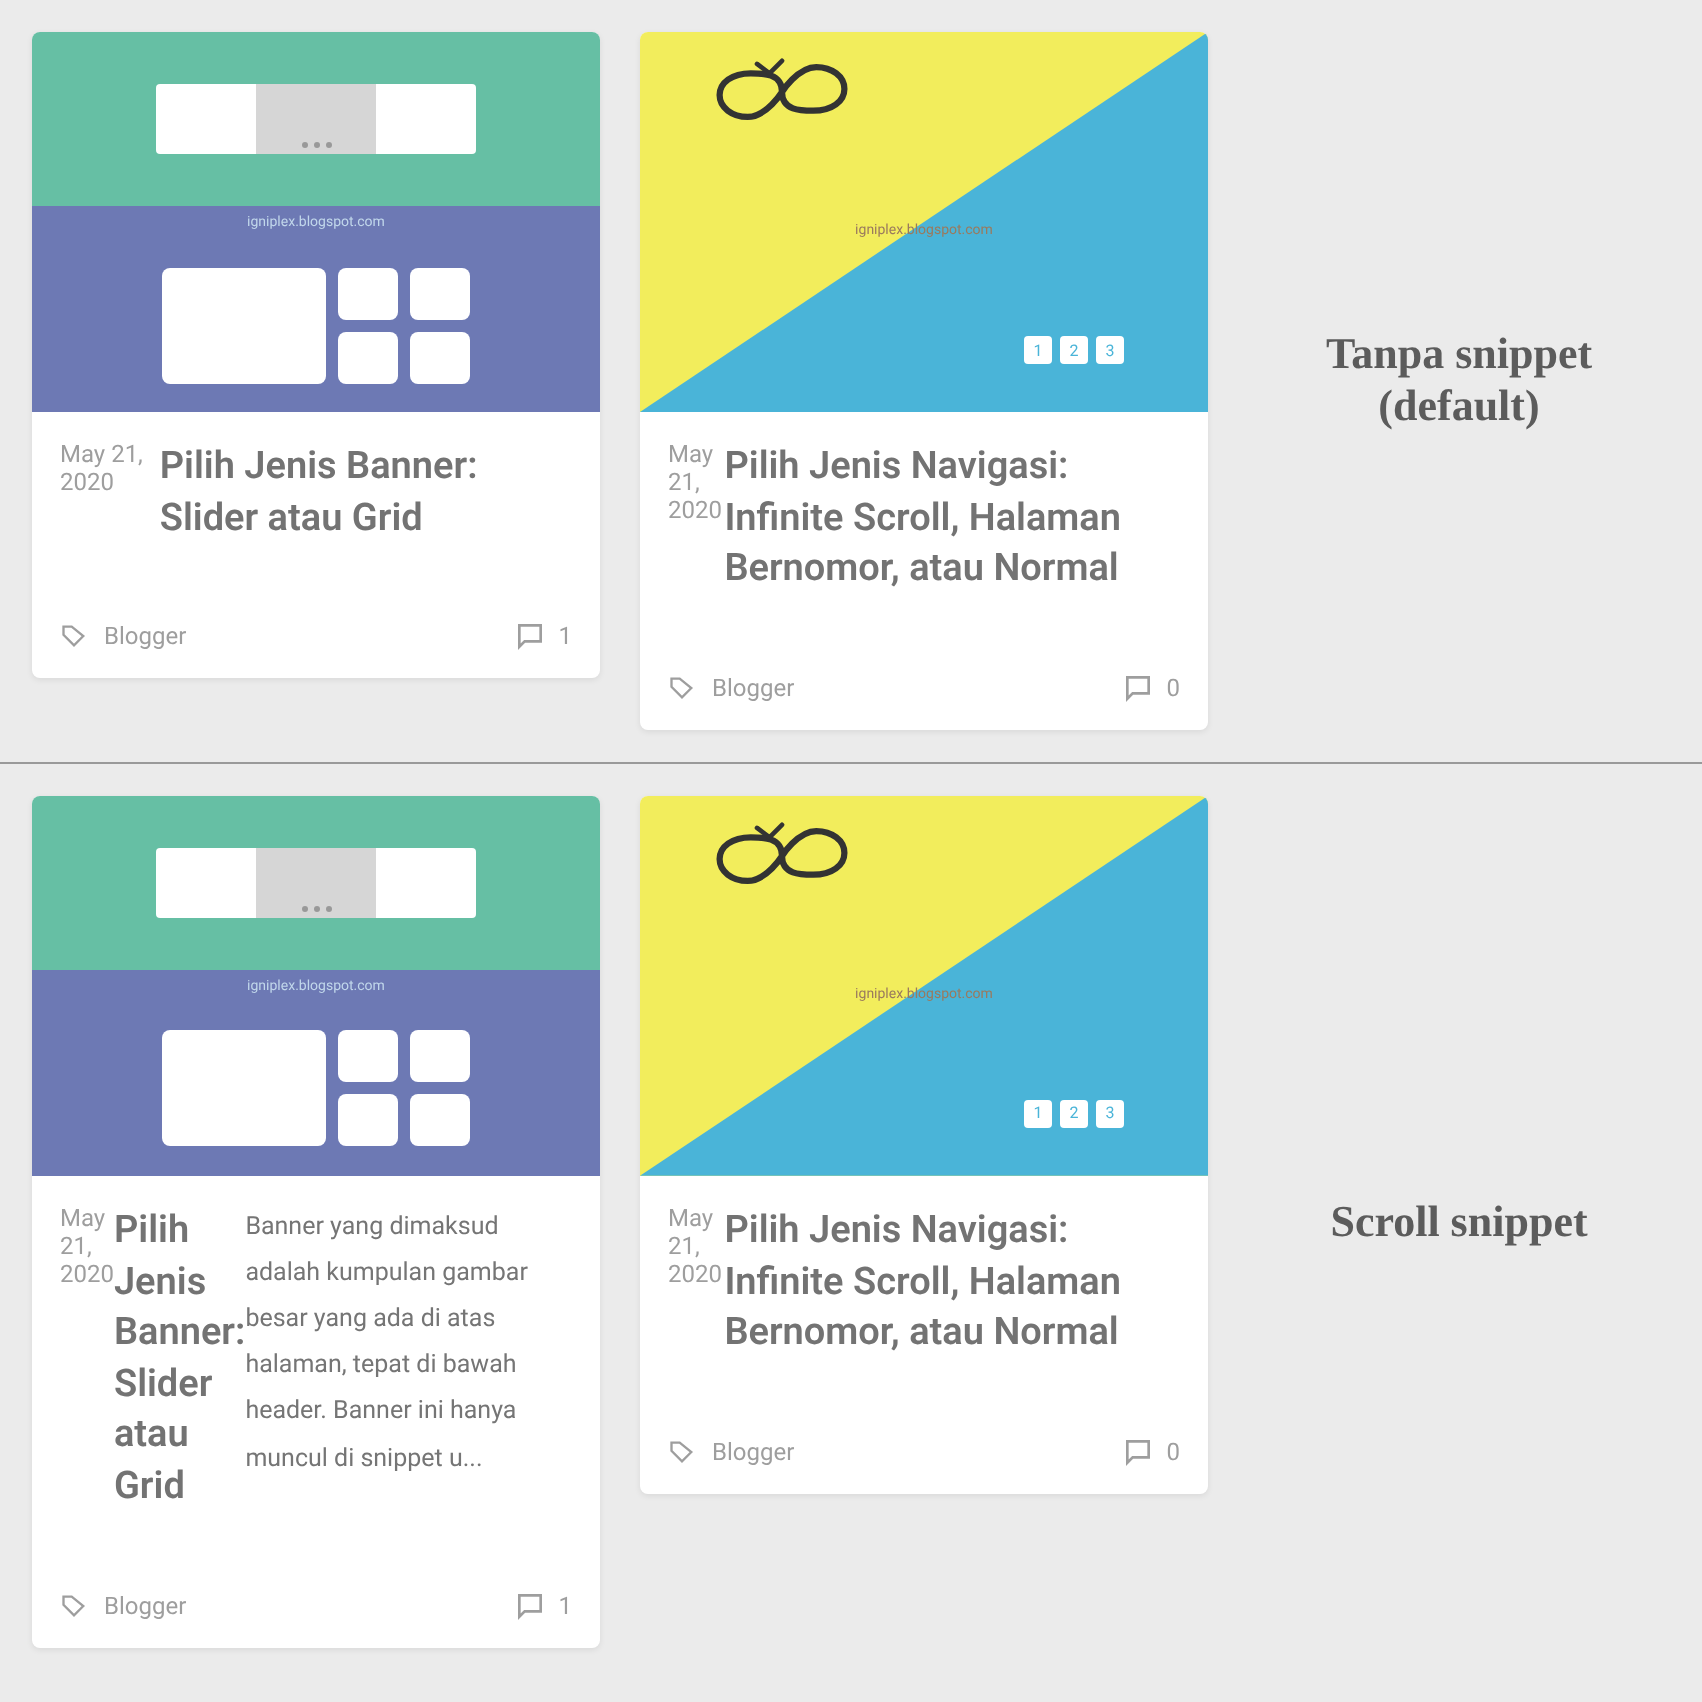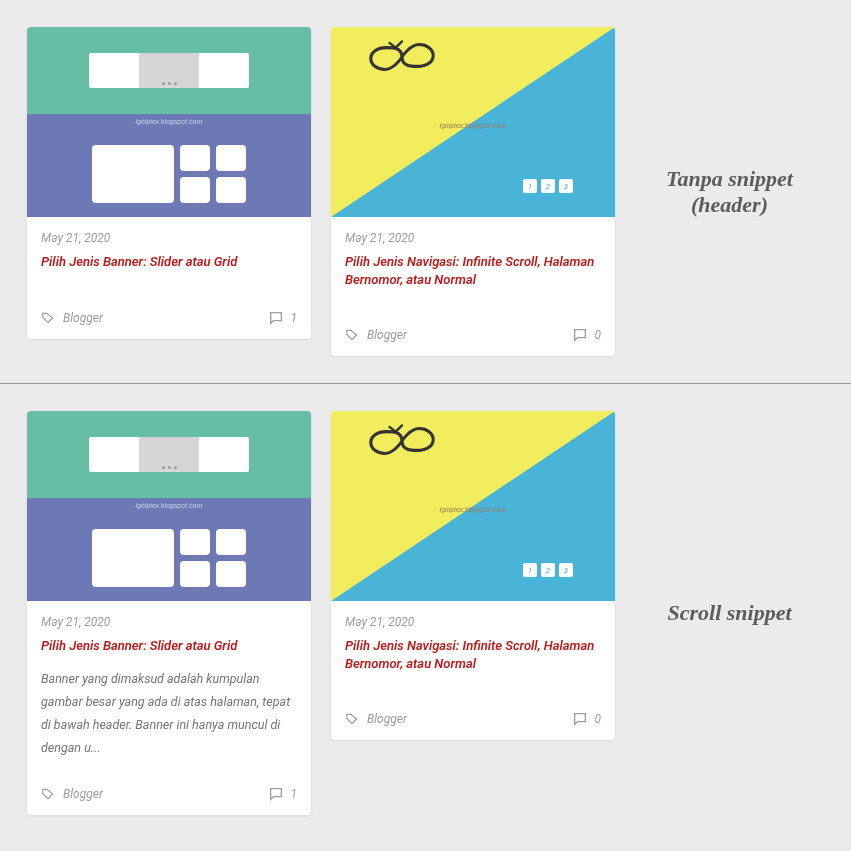--- a/index.html
+++ b/index.html
@@ -6,23 +6,22 @@
 body {
   background: #ebebeb;
   font-family: -apple-system, BlinkMacSystemFont, "Segoe UI", Roboto, Arial, sans-serif;
   width: 851px;
   height: 851px;
   position: relative;
 }
 .section {
   display: flex;
   gap: 20px;
-  padding: 27px;
+  padding: 16px;
   align-items: flex-start;
-  font-style: italic;
 }
 .divider {
   width: 100%;
   height: 1px;
   background: #999;
 }
 .card {
   background: #fff;
   width: 284px;
   border-radius: 4px;
@@ -138,31 +137,30 @@
   font-size: 8px;
   display: flex;
   align-items: center;
   justify-content: center;
   color: #4ab4d8;
 }
 .card-body {
   padding: 14px;
   flex: 1;
   display: flex;
-  flex-direction: column;
 }
 .date {
   font-size: 12px;
   color: #9e9e9e;
   margin-bottom: 8px;
 }
 .title {
-  font-size: 13px;
+  font-size: 19px;
   font-weight: 600;
-  color: #b91c1c;
+  color: #737373;
   line-height: 1.35;
   margin-bottom: 12px;
 }
 .snippet {
   font-size: 12.5px;
   color: #757575;
   line-height: 1.85;
 }
 .card-footer {
   display: flex;
@@ -290,21 +288,21 @@
         <span class="comment-icon">
           <svg width="16" height="16" viewBox="0 0 24 24" fill="none" stroke="#9e9e9e" stroke-width="2">
               <path d="M4 4h16v12H8l-4 4V4z"></path>
             </svg>
         </span>
         <span>0</span>
       </div>
     </div>
   </div>
 
-  <div class="section-label">Tanpa snippet (header)</div>
+  <div class="section-label">Tanpa snippet (default)</div>
 </div>
 
 <div class="divider"></div>
 
 <div class="section">
 
   <div class="card">
     <div class="thumb thumb-banner">
       <div class="thumb-top">
         <div class="slider-box">
@@ -328,21 +326,21 @@
           <div class="grid-row">
               <div class="grid-small"></div>
               <div class="grid-small"></div>
             </div>
         </div>
       </div>
     </div>
     <div class="card-body">
       <div class="date">May 21, 2020</div>
       <div class="title">Pilih Jenis Banner: Slider atau Grid</div>
-      <div class="snippet">Banner yang dimaksud adalah kumpulan gambar besar yang ada di atas halaman, tepat di bawah header. Banner ini hanya muncul di dengan u...</div>
+      <div class="snippet">Banner yang dimaksud adalah kumpulan gambar besar yang ada di atas halaman, tepat di bawah header. Banner ini hanya muncul di snippet u...</div>
     </div>
     <div class="card-footer">
       <div class="footer-left">
         <span class="tag-icon">
           <svg width="14" height="14" viewBox="0 0 24 24" fill="none" stroke="#9e9e9e" stroke-width="2">
               <path d="M20 12l-8 8-9-9V4h7l10 8z"></path>
             </svg>
         </span>
         <span>Blogger</span>
       </div>

